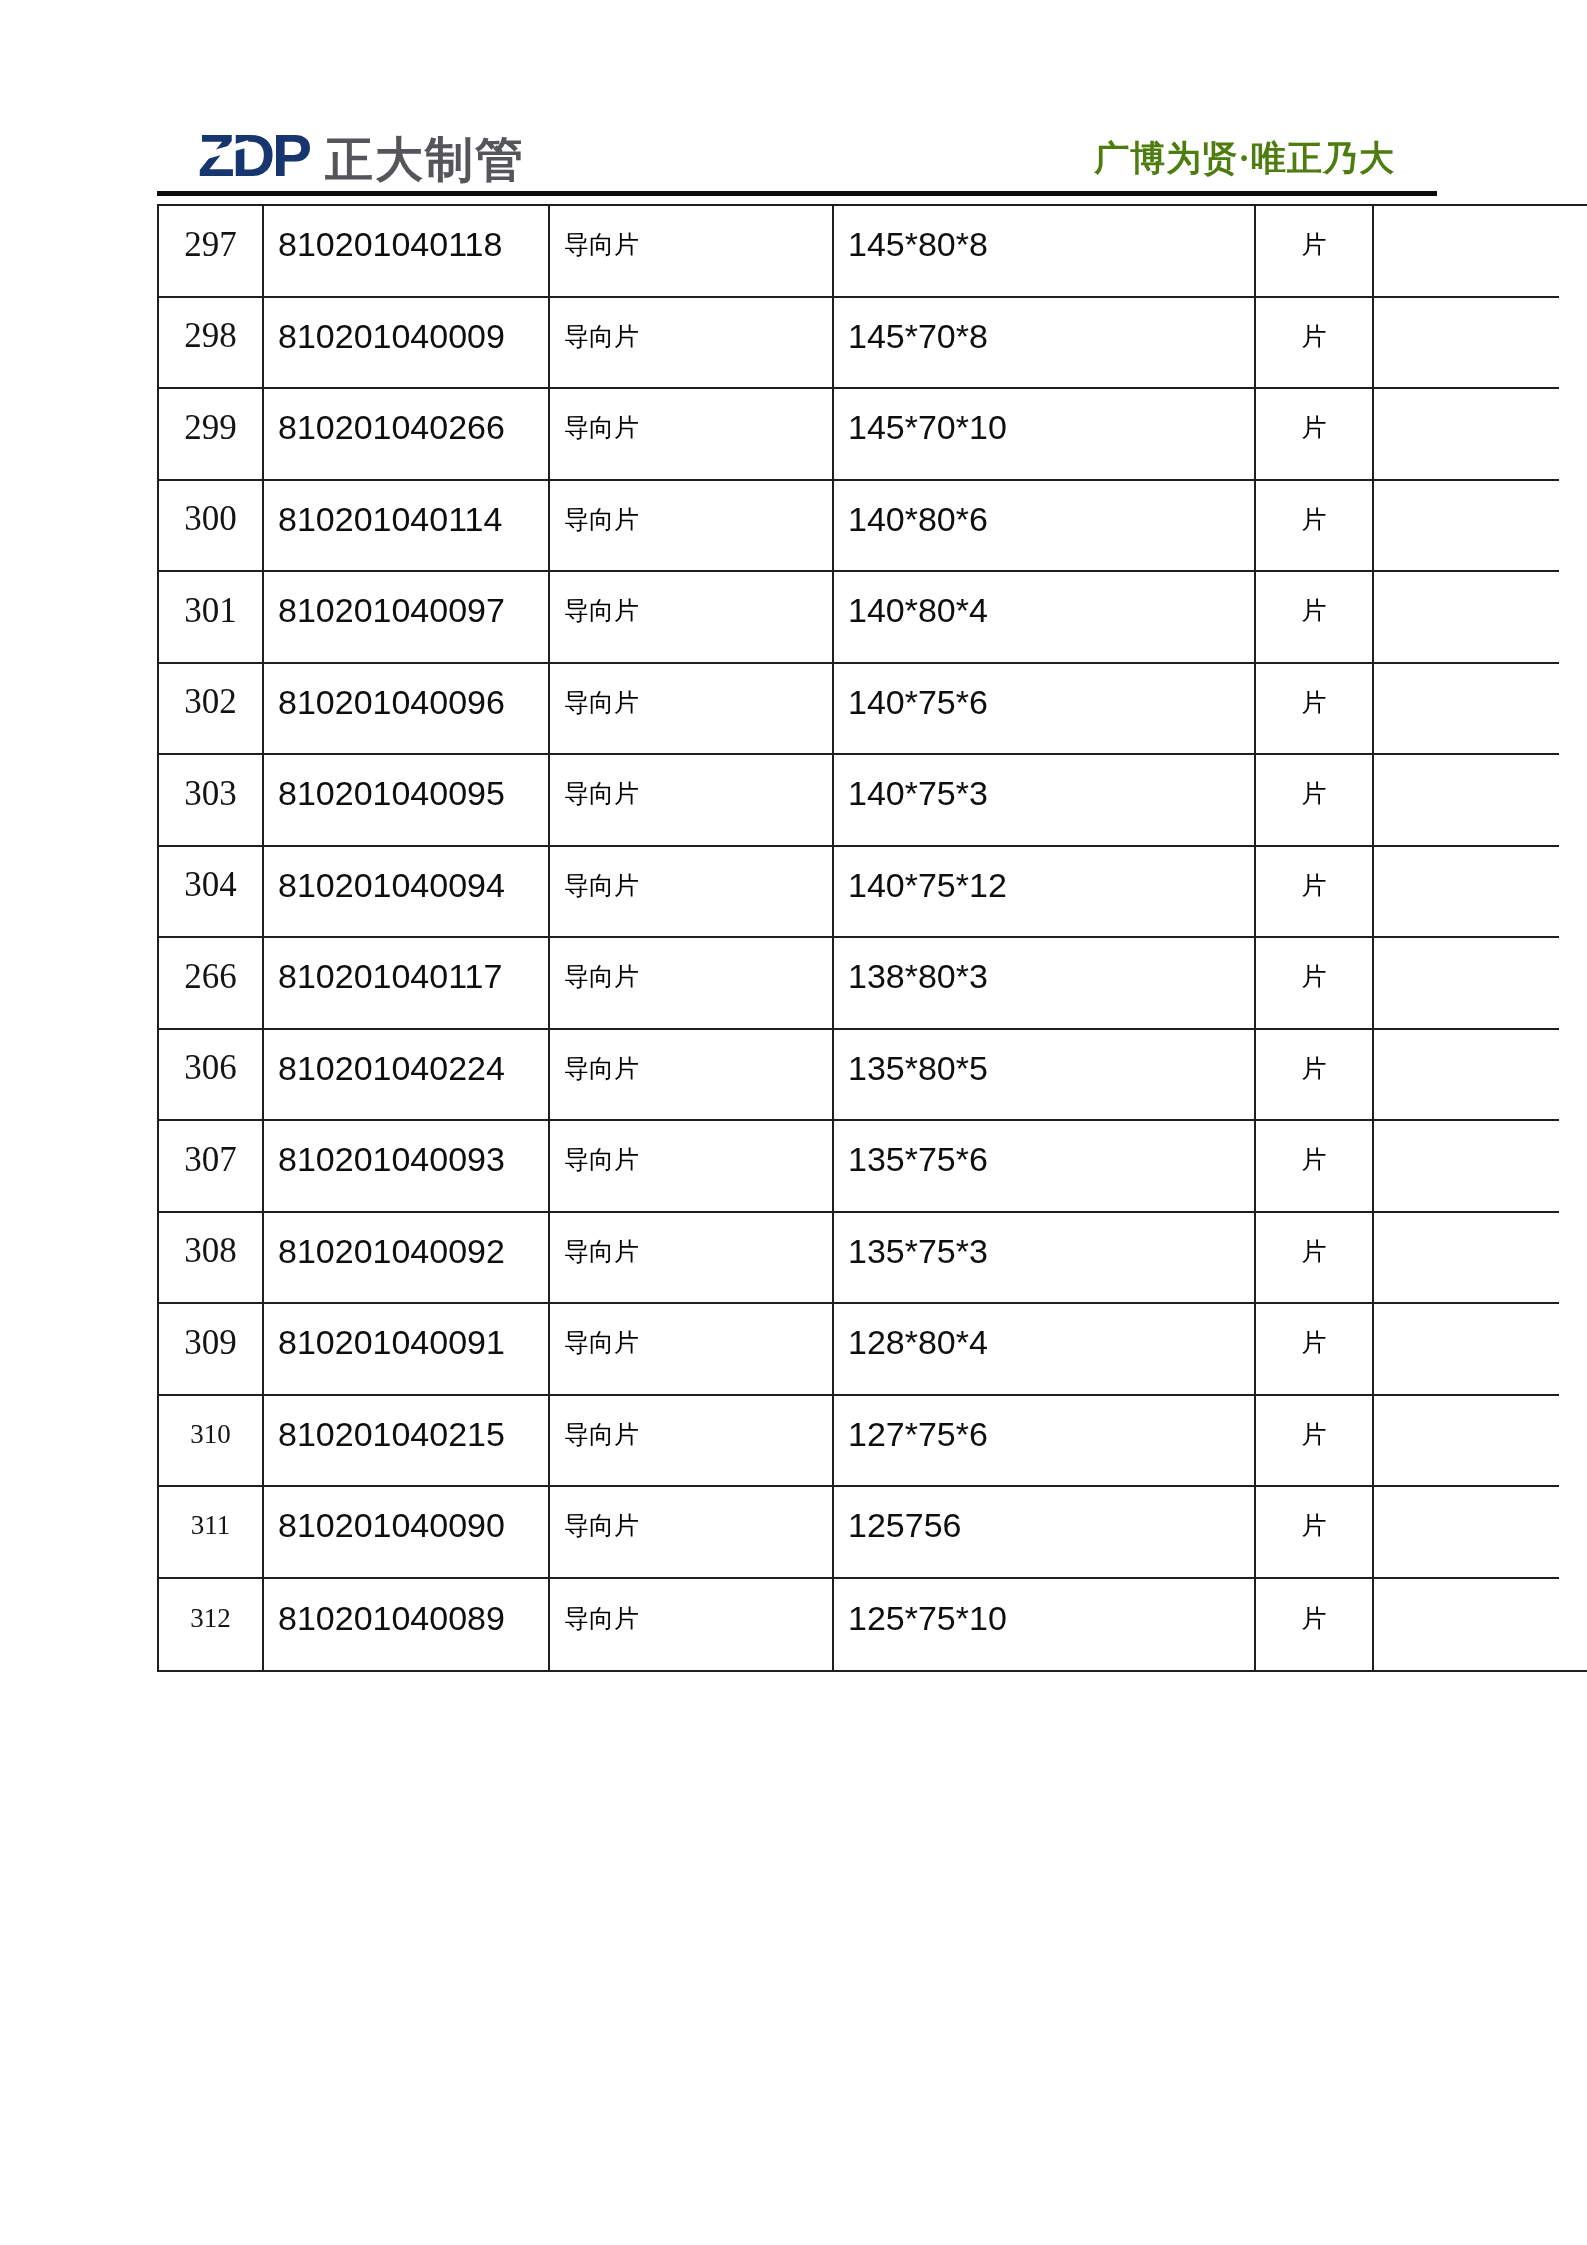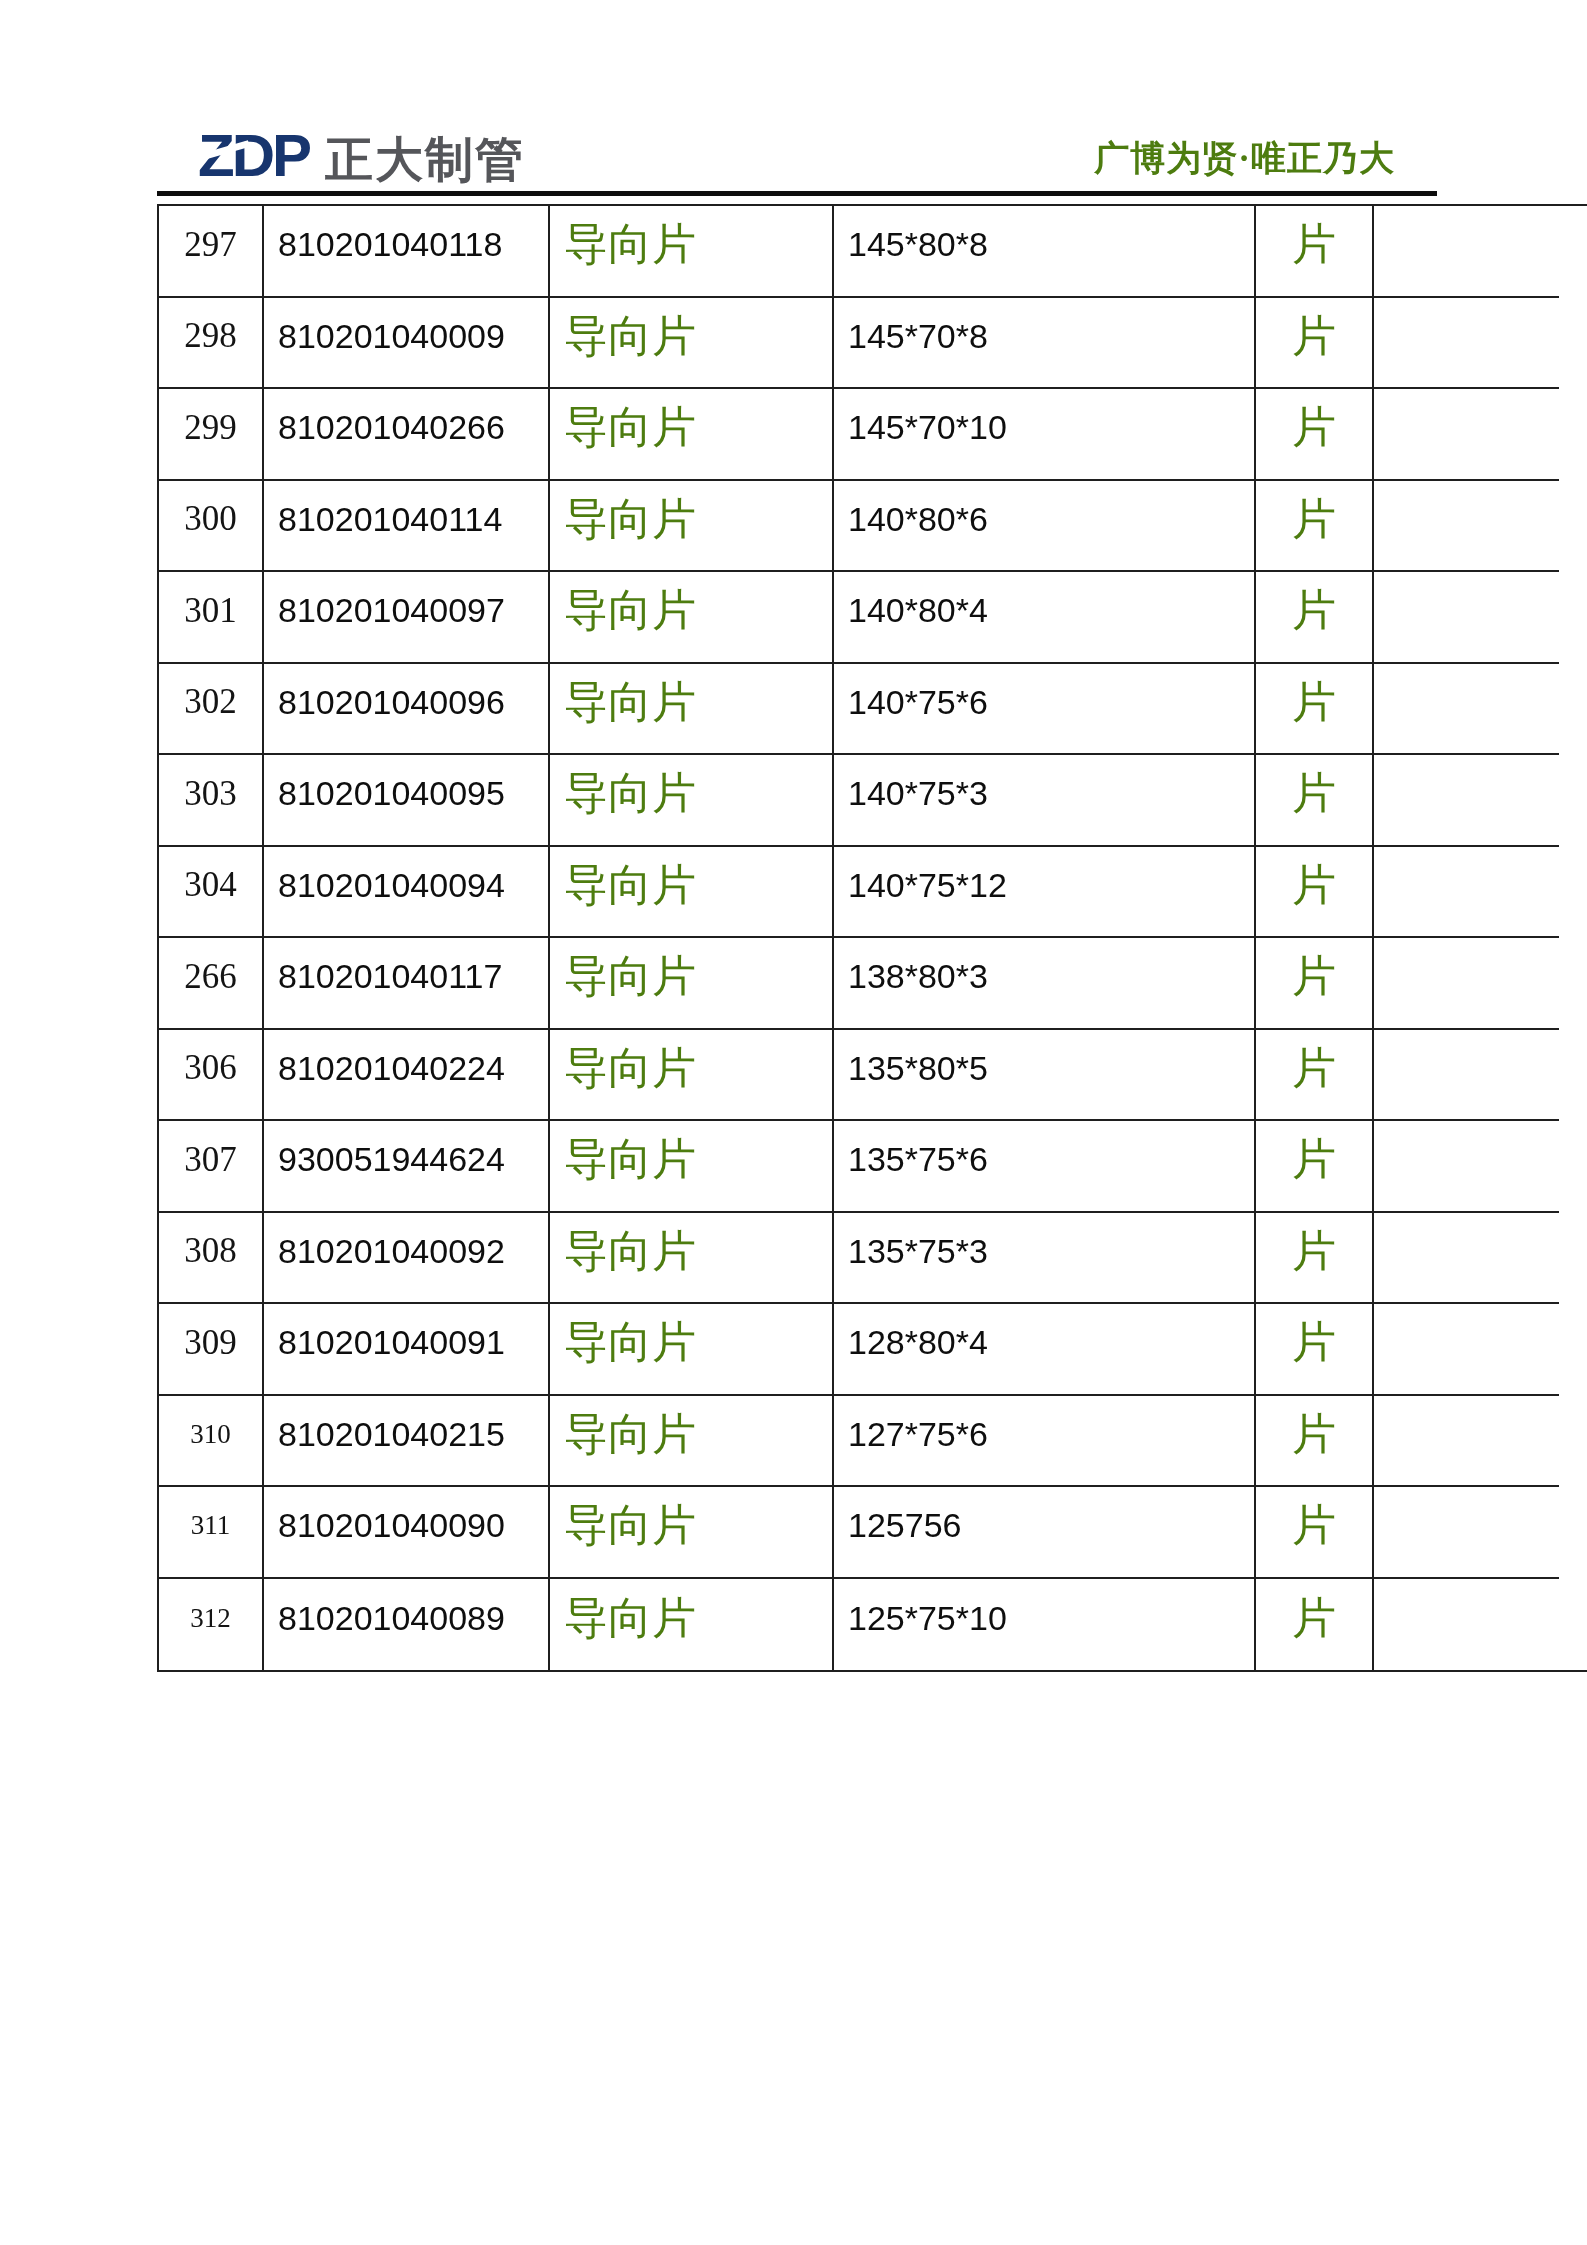--- a/index.html
+++ b/index.html
@@ -82,21 +82,21 @@
     font-size:35px; color:#141414;
   }
   .c-no .t.small { font-size:27px; }
   .c-code .t, .c-spec .t {
     font-family:"Liberation Sans", sans-serif;
     font-size:34px; color:#0e0e0e;
     letter-spacing:0px;
   }
   .c-code, .c-name, .c-spec { padding-left:14px; }
   .c-name .t, .c-unit .t {
-    font-size:44px; color:#4d7c0f;
+    font-size:25px; color:#000000;
   }
   .c-unit { justify-content:center; padding-left:0; }
 
   
   .page-num {
     position:absolute; left:0; top:2064px;
     width:100%; text-align:center;
     font-family:"Liberation Serif", serif;
     font-size:28px; color:#111;
   }
@@ -315,21 +315,21 @@
         </div>
       <div class="cell c-note last-col">
           <span class="t"></span>
         </div>
     </div>
       <div class="row">
       <div class="cell c-no">
           <span class="t">307</span>
         </div>
       <div class="cell c-code">
-          <span class="t">930051944624</span>
+          <span class="t">810201040093</span>
         </div>
       <div class="cell c-name">
           <span class="t">导向片</span>
         </div>
       <div class="cell c-spec">
           <span class="t">135*75*6</span>
         </div>
       <div class="cell c-unit">
           <span class="t">片</span>
         </div>

